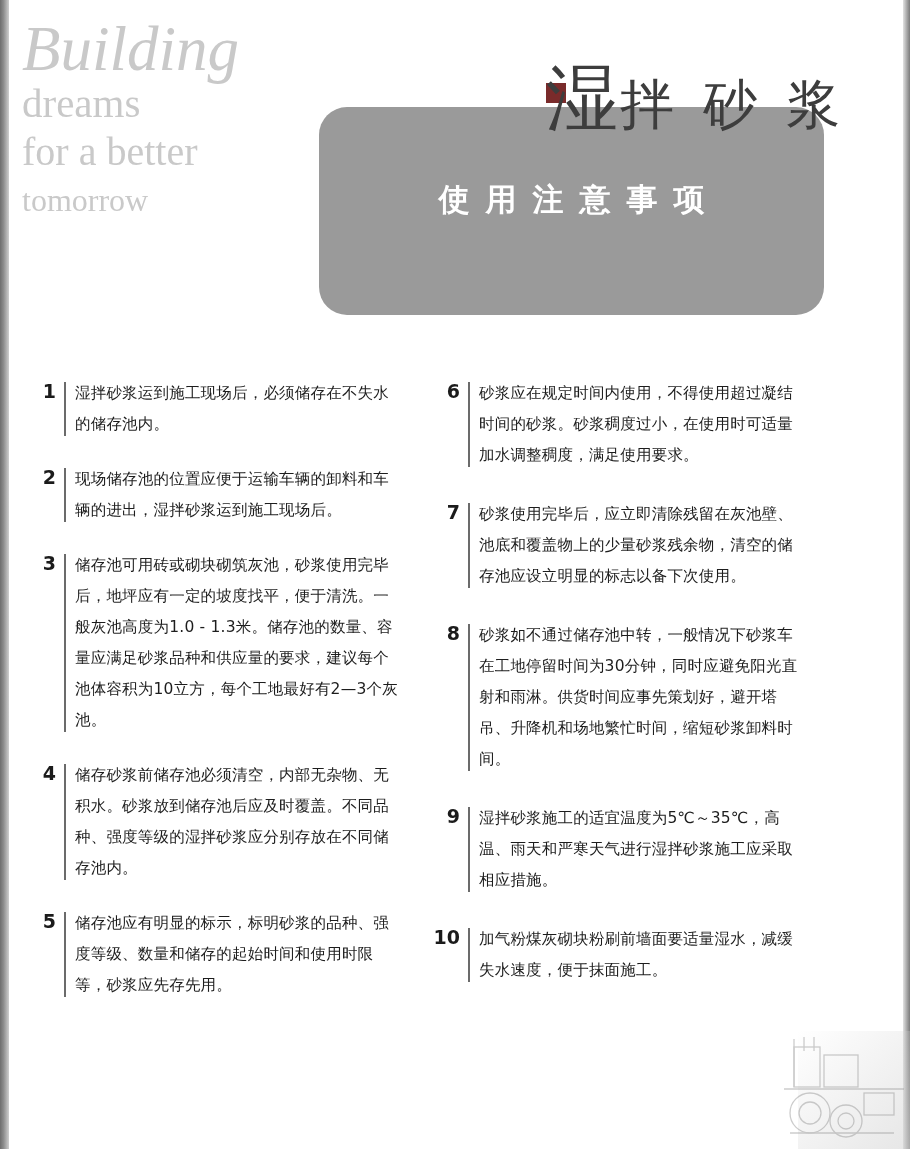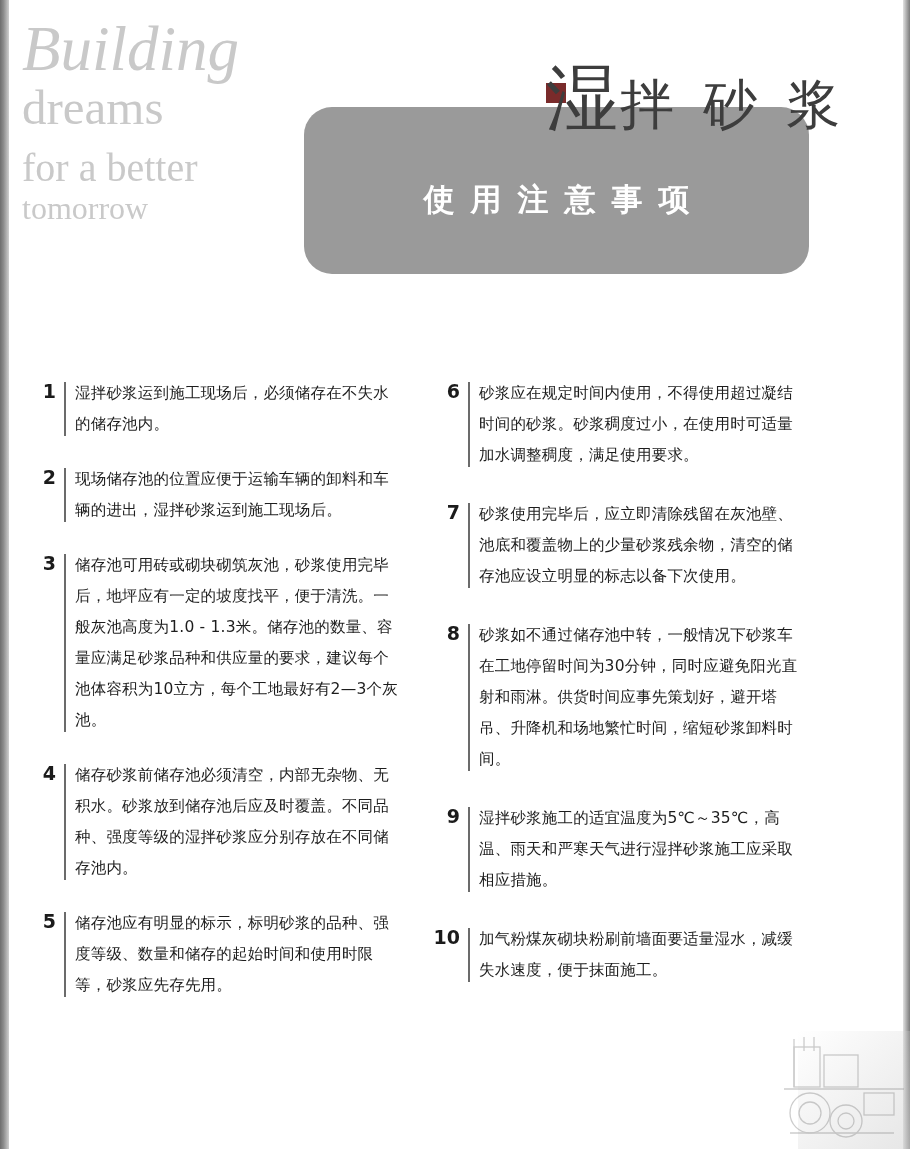--- a/index.html
+++ b/index.html
@@ -52,40 +52,40 @@
     line-height: 1.0;
   }
   .slogan .l1 {
     font-size: 63px;
     letter-spacing: 0px;
     display: block;
     margin-bottom: 2px;
     font-style: italic;
   }
   .slogan .l2 {
-    font-size: 49px;
+    font-size: 41px;
     display: block;
-    margin-bottom: 16px;
+    margin-bottom: 8px;
   }
   .slogan .l3 {
     font-size: 40px;
     display: block;
-    margin-bottom: 4px;
+    margin-bottom: 12px;
   }
   .slogan .l4 {
     font-size: 32px;
     display: block;
   }
 
   .title-panel {
     position: absolute;
-    left: 304px;
+    left: 319px;
     top: 107px;
     width: 505px;
-    height: 167px;
+    height: 208px;
     background: #9a9a9a;
     border-radius: 28px;
   }
 
   .title-sub {
     position: absolute;
     left: 0;
     top: 72px;
     width: 505px;
     text-align: center;

